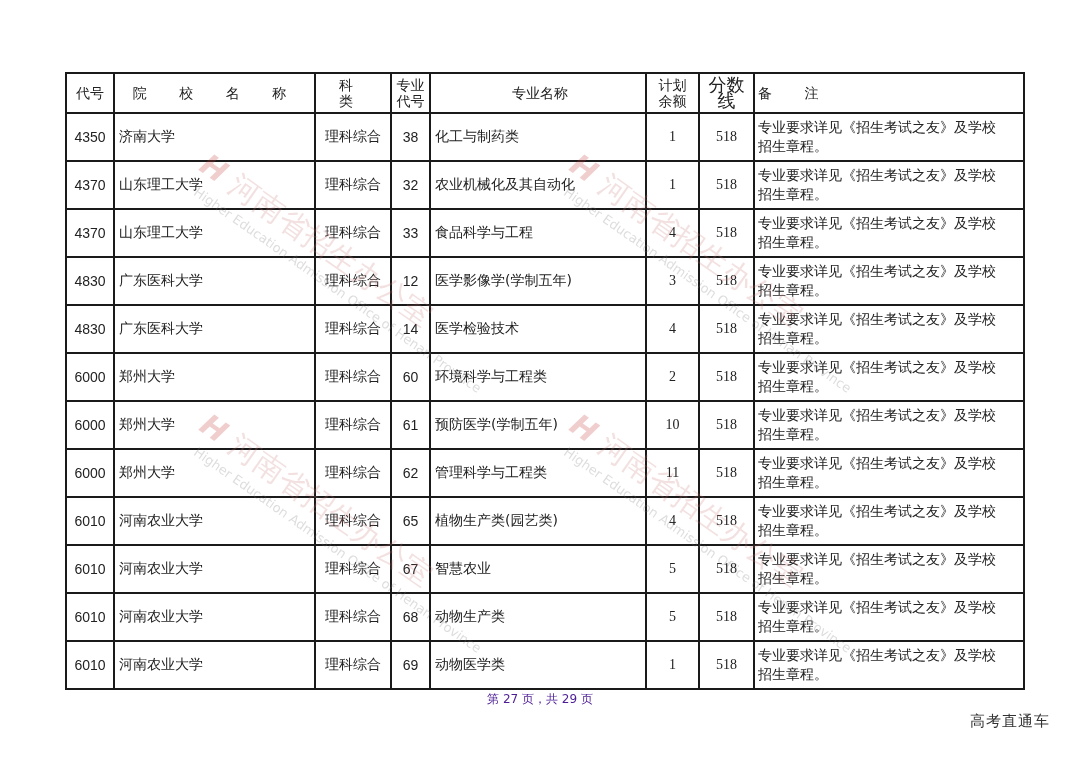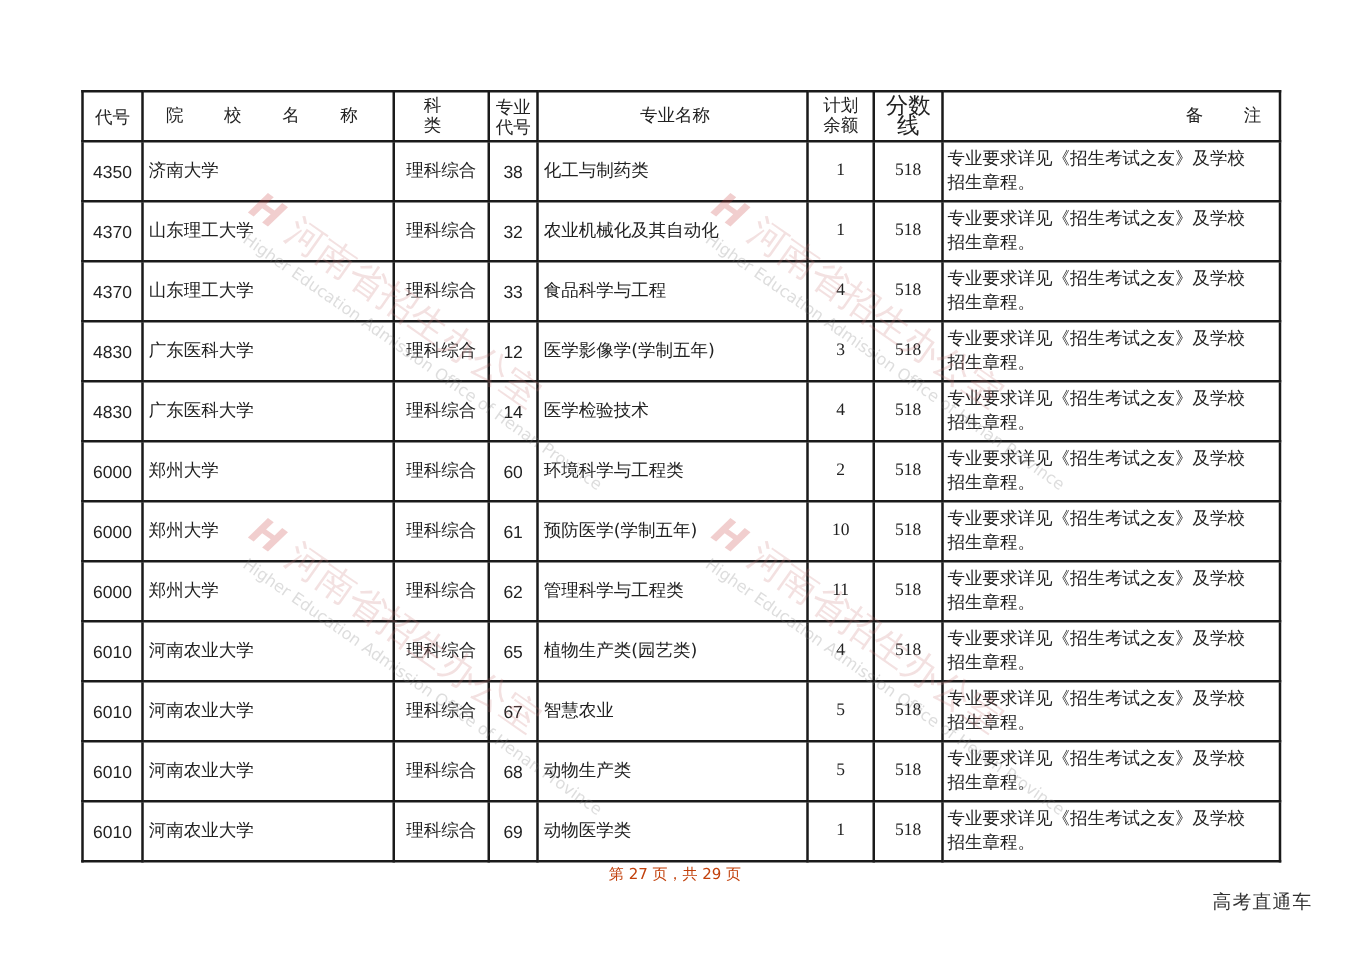--- a/index.html
+++ b/index.html
@@ -13,21 +13,21 @@
   .c-code { width:46px; text-align:center; font-family:"Liberation Sans",sans-serif; font-size:14px; }
   .c-name { width:195px; text-align:left; padding-left:4px !important; }
   .c-cat  { width:74px; text-align:center; }
   .c-mcode{ width:37px; text-align:center; font-family:"Liberation Sans",sans-serif; }
   .c-major{ width:210px; text-align:left; padding-left:4px !important; }
   .c-quota{ width:51px; text-align:center; font-family:"Liberation Serif",serif; font-size:15px;margin-left:40px; }
   .c-score{ width:53px; text-align:center; font-family:"Liberation Serif",serif; font-size:15px; }
   .c-note { width:265px; text-align:left; padding-left:3px !important; line-height:19px; font-size:14px; }
   th.spaced { letter-spacing:14px; }
   th.two { font-size:14px; line-height:16px; }
-  .footer { position:absolute; left:0; width:1080px; top:691px; text-align:center; font-size:12px; color:#c2410c; }
+  .footer { position:absolute; left:0; width:1080px; top:691px; text-align:center; font-size:12px; color:#4c1d95; }
   .footer span { position:relative; left:0; }
   .brand { position:absolute; right:30px; top:712px; font-size:15px; color:#333; letter-spacing:1px; }
   .wm { position:absolute; color:rgba(200,120,120,0.22); font-size:30px; transform:rotate(35deg); transform-origin:left top; white-space:nowrap; pointer-events:none; }
   .wm .logo { color:rgba(200,60,60,0.25); font-weight:bold; font-style:italic; margin-right:10px; }
   .wm .en { display:block; font-size:13px; color:rgba(120,120,120,0.25); margin-left:10px; }
 </style>
 </head>
 <body>
 
 <div class="page">
@@ -35,21 +35,21 @@
   <table class="grid">
     <thead>
       <tr>
         <th class="c-code">代号</th>
         <th class="c-name spaced" style="text-align:center;padding-left:0">院 校 名 称</th>
         <th class="c-cat spaced">科 类</th>
         <th class="c-mcode two"><span>专业</span><br><span>代号</span></th>
         <th class="c-major" style="text-align:center;padding-left:0">专业名称</th>
         <th class="c-quota two" style="font-family:'DejaVu Sans',sans-serif;font-size:14px"><span>计划</span><br><span>余额</span></th>
         <th class="c-score" style="font-family:'DejaVu Sans',sans-serif;font-size:18px">分数线</th>
-        <th class="c-note spaced" style="text-align:right;padding-left:0">备 注</th>
+        <th class="c-note spaced" style="text-align:left;padding-left:0">备 注</th>
       </tr>
     </thead>
     <tbody id="rows">
         <tr>
           <td class="c-code">4350</td>
           <td class="c-name">济南大学</td>
           <td class="c-cat">理科综合</td>
           <td class="c-mcode">38</td>
           <td class="c-major">化工与制药类</td>
           <td class="c-quota">1</td>

